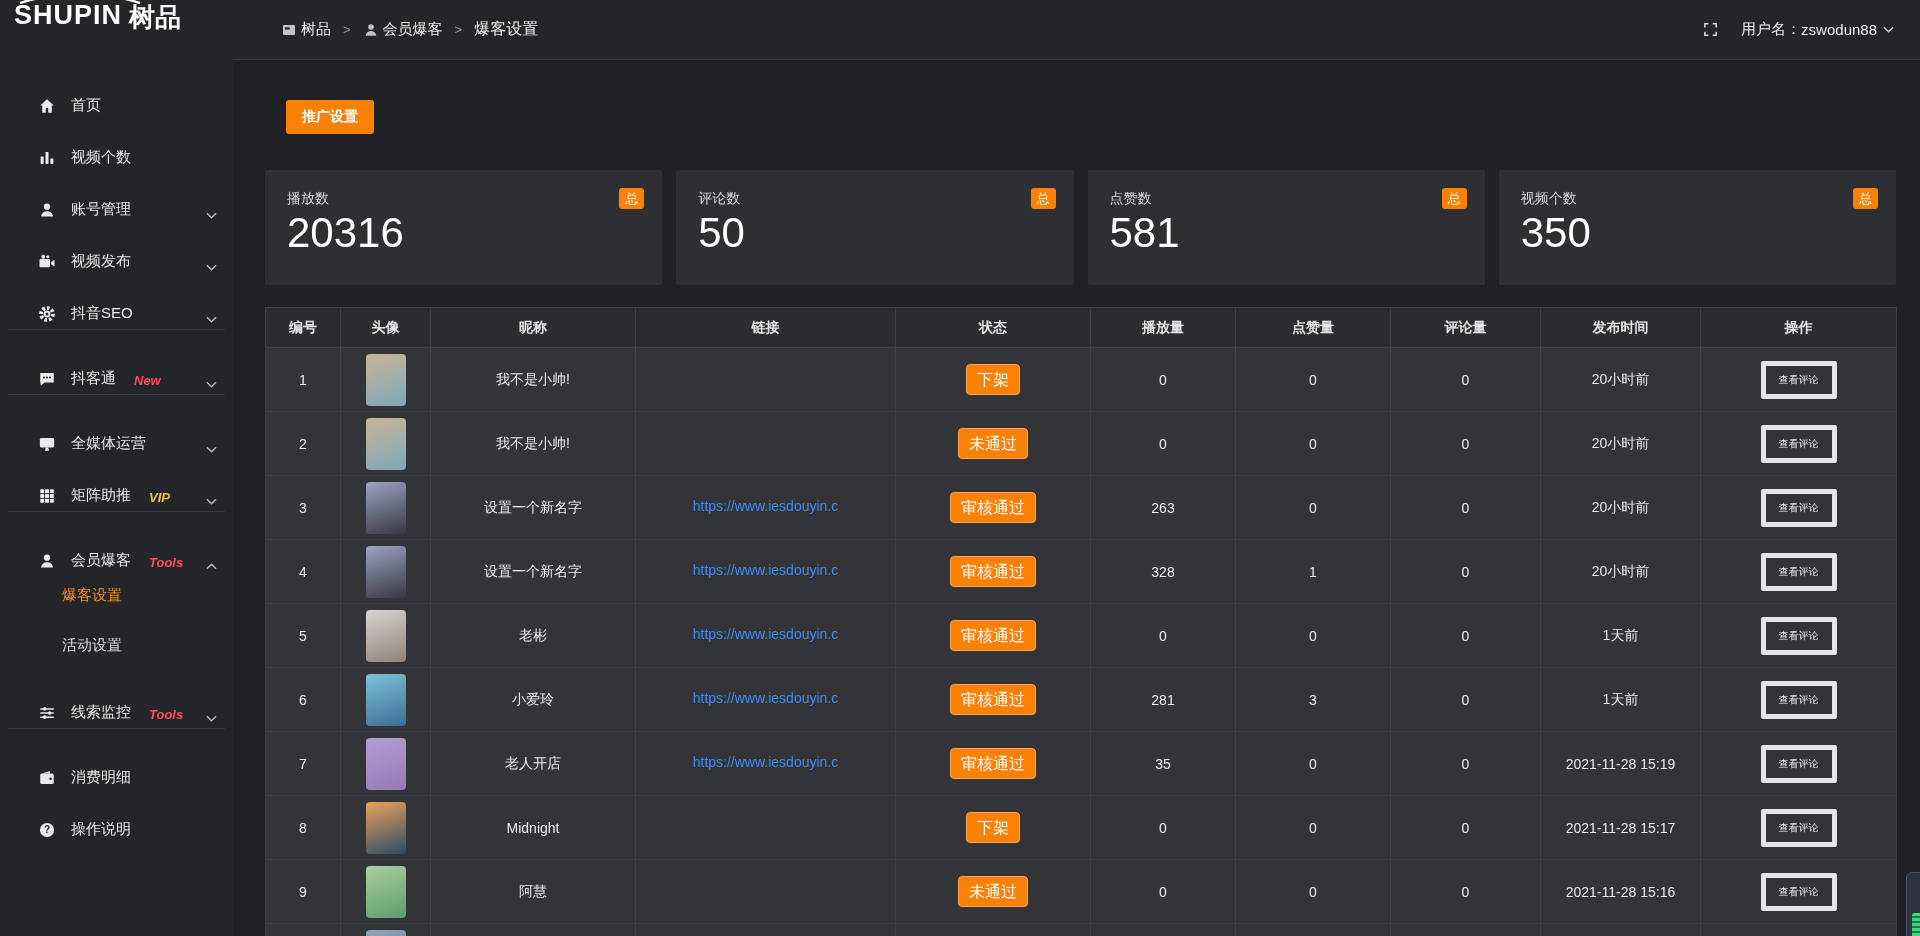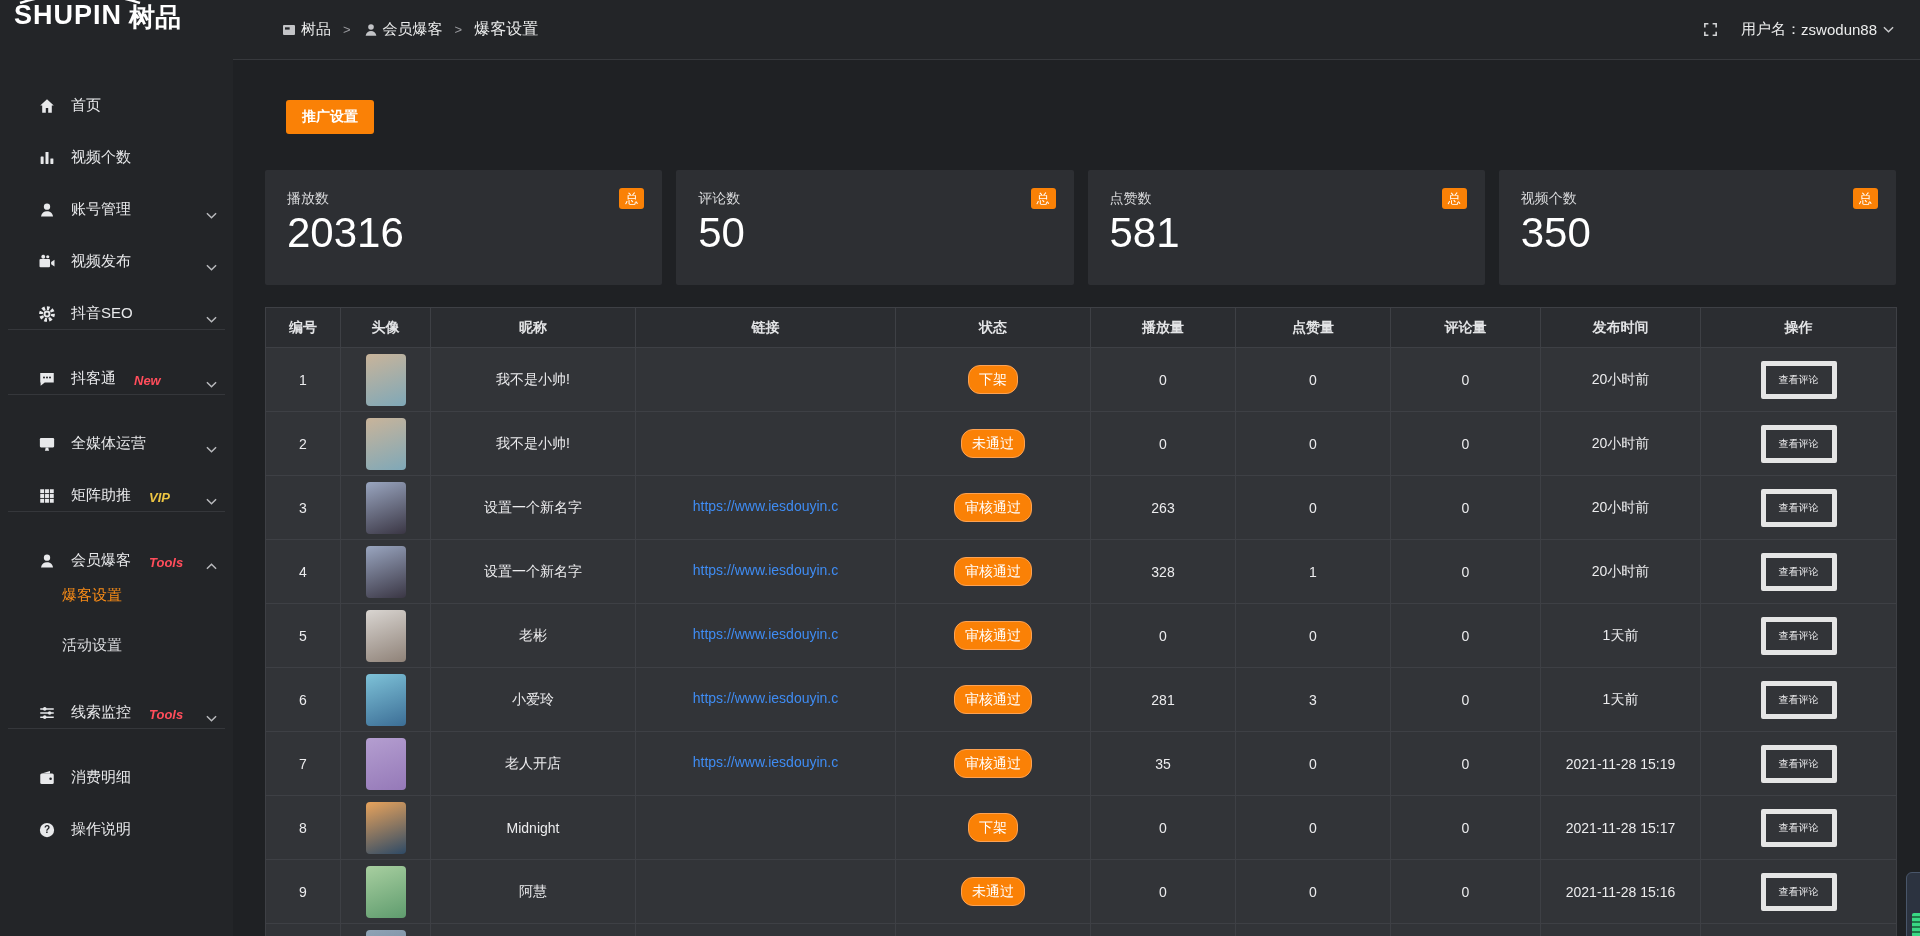--- a/index.html
+++ b/index.html
@@ -53,22 +53,22 @@
   .card-badge { position:absolute; top:18px; right:18px; background:#fa8106; color:#fff; font-size:13px;
                 padding:4px 6px; border-radius:3px; line-height:1; }
   
   .grid { margin-top:22px; width:1631px; border-collapse:collapse; table-layout:fixed; background:#323438; }
   .grid th { background:#2b2d31; height:40px; font-size:14px; font-weight:bold; color:#e3e4e6;
              border:1px solid #3e4045; text-align:center; }
   .grid td { height:64px; font-size:14px; color:#ececee; border:1px solid #3e4045; text-align:center; }
   .avatar { width:40px; height:52px; border-radius:4px; display:inline-block; vertical-align:middle; }
   .link-text { color:#3f8cf3; cursor:pointer; display:inline-block; max-width:96%; overflow:hidden;
                white-space:nowrap; font-size:14px; }
-  .status-pill { display:inline-block; background:#fa8106; border:1px solid #fca254; color:#fff; font-size:14px;
-                 border-radius:12px; padding:5px 10px; line-height:1.2; }
+  .status-pill { display:inline-block; background:#fa8106; border:1px solid #fca254; color:#fff; font-size:16px;
+                 border-radius:4px; padding:5px 10px; line-height:1.2; }
   .view-btn { background:transparent; border:5px solid #e5e5e5; color:#ececee; font-size:10px; font-family:inherit;
               padding:7px 13px; border-radius:2px; cursor:pointer; }
   
   .float-widget { position:absolute; right:-38px; top:872px; width:52px; height:70px; background:#2c3340;
                   border:1px solid #49566a; border-radius:6px; z-index:5; cursor:pointer; }
   .float-widget .green { position:absolute; left:5px; bottom:4px; width:16px; height:24px; border-radius:2px;
     background:repeating-linear-gradient(180deg,#39d984 0 3px,#1f7a49 3px 5px); }
 </style>
 </head>
 <body>

